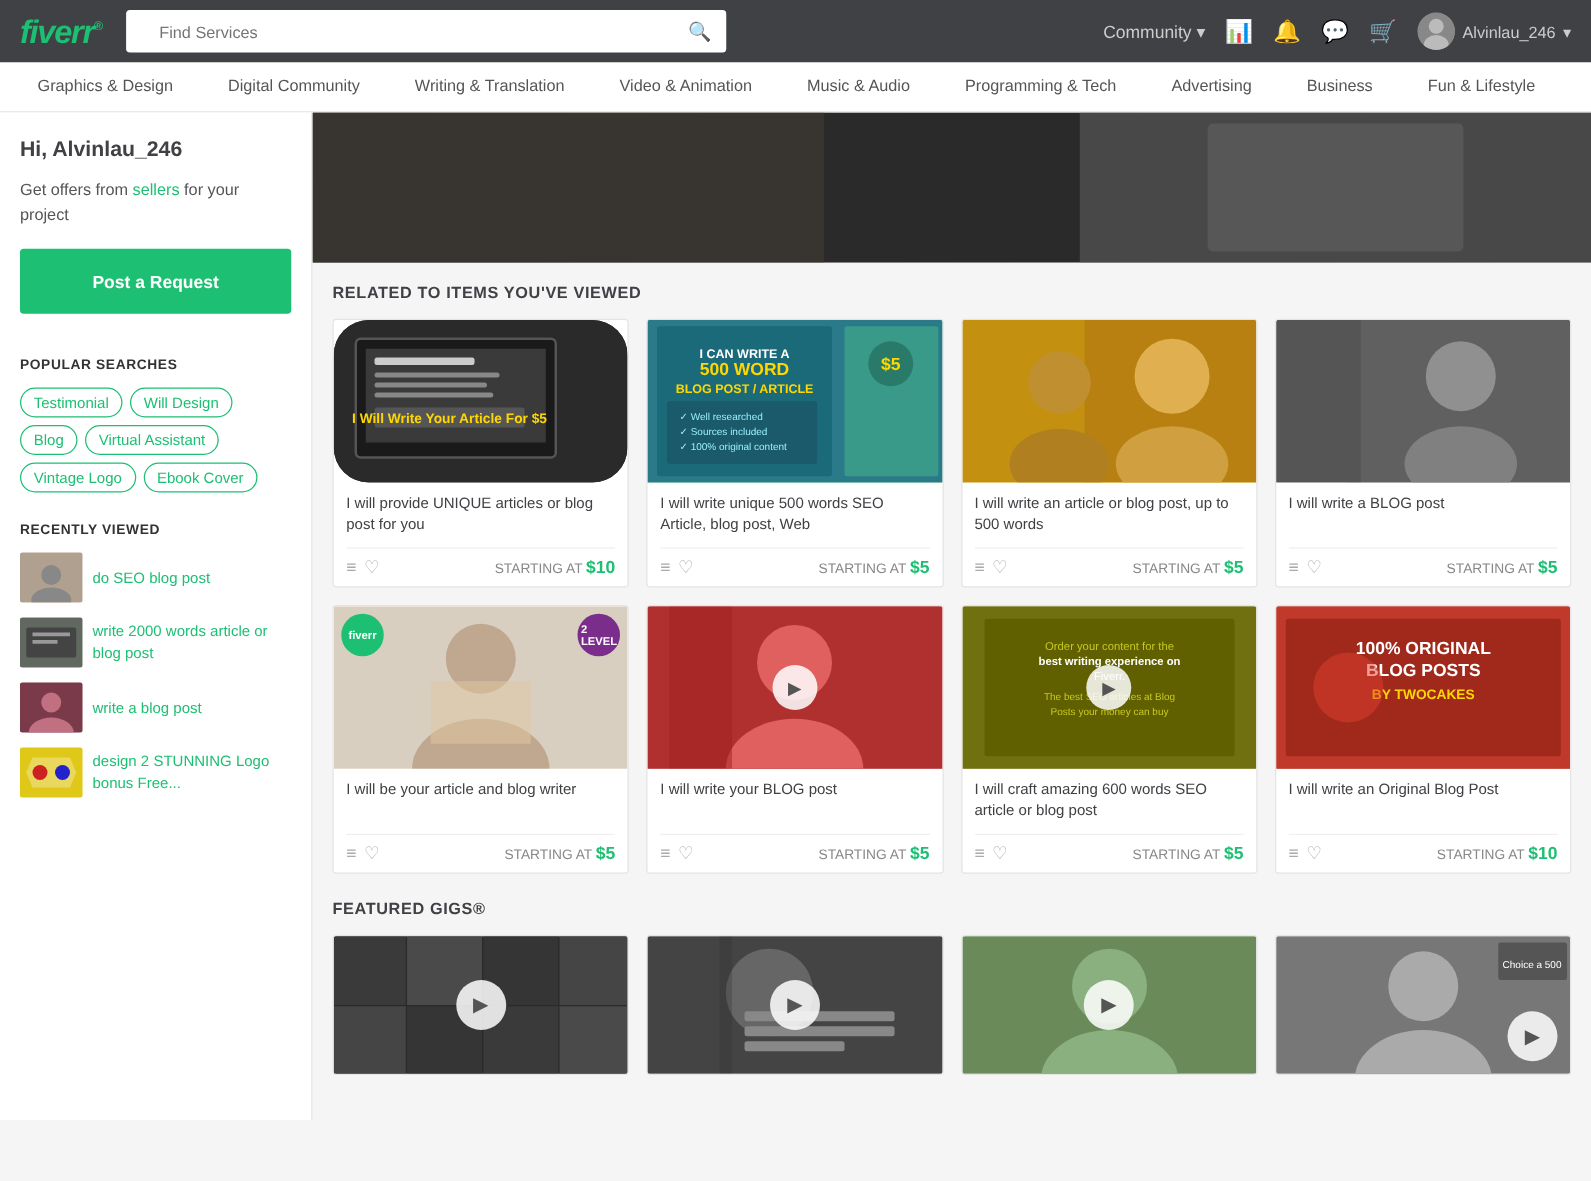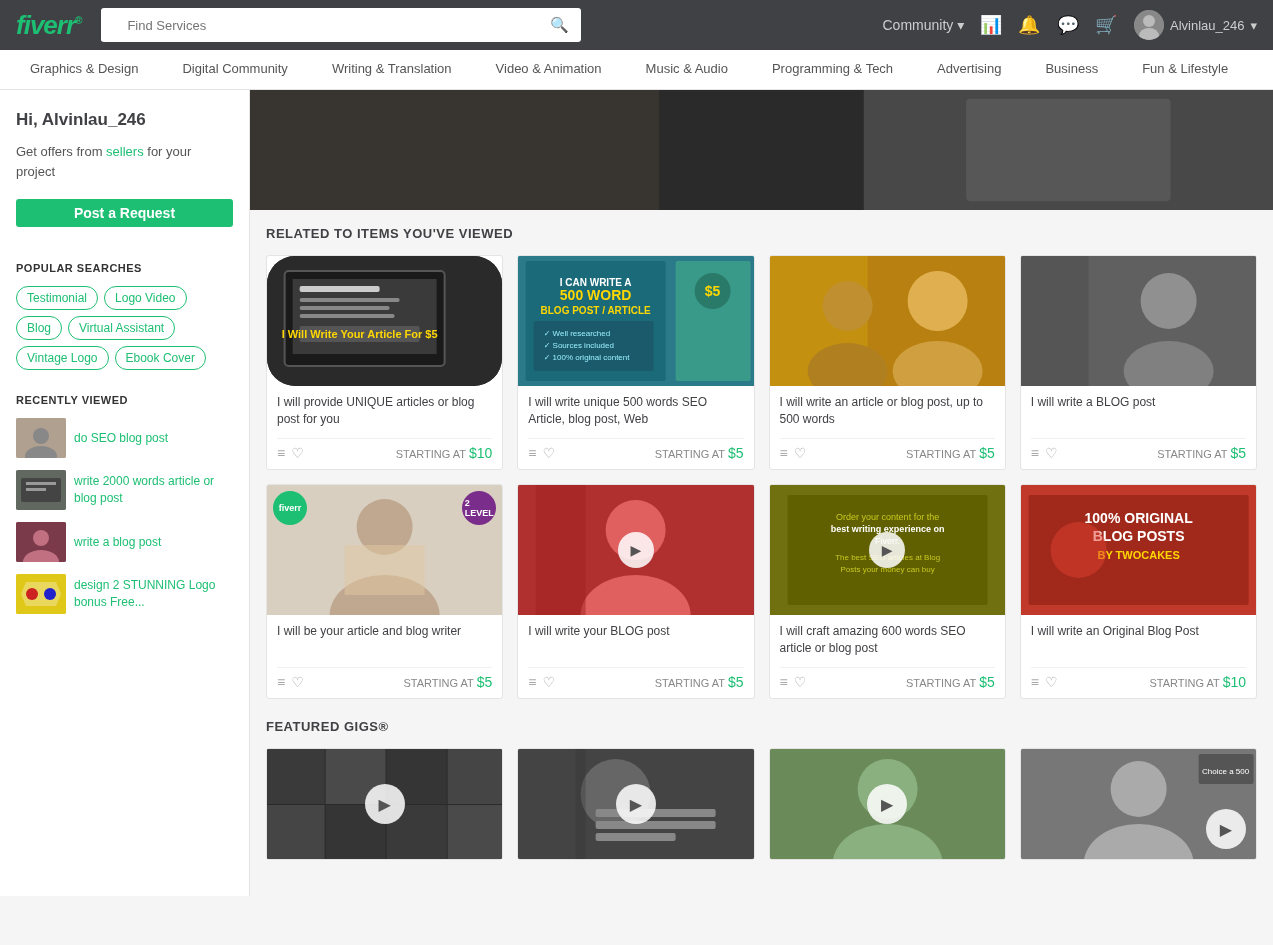--- a/index.html
+++ b/index.html
@@ -139,21 +139,21 @@
       line-height: 1.5;
     }
     .sidebar-desc a { color: #1dbf73; text-decoration: none; }
     .post-request-btn {
       display: block;
       width: 100%;
       background: #1dbf73;
       color: #fff;
       border: none;
       border-radius: 3px;
-      padding: 6px;
+      padding: 18px;
       font-size: 14px;
       font-weight: bold;
       cursor: pointer;
       text-align: center;
       margin-bottom: 24px;
     }
     .popular-searches-title {
       font-size: 11px;
       font-weight: bold;
       color: #333;
@@ -305,21 +305,21 @@
       font-size: 14px;
       color: #aaa;
       cursor: pointer;
     }
     .gig-price {
       font-size: 11px;
       color: #888;
     }
     .gig-price span {
       color: #1dbf73;
-      font-weight: normal;
+      font-weight: bold;
       font-size: 14px;
     }
 
     
     .featured-section {
       padding: 0 16px 16px;
     }
 
     
     .thumb-dark { background: #2a2a2a; border-radius: 28px; }
@@ -377,21 +377,21 @@
   <aside class="sidebar">
     <div class="sidebar-greeting">Hi, Alvinlau_246</div>
     <p class="sidebar-desc">
       Get offers from <a>sellers</a> for your project
     </p>
     <button class="post-request-btn">Post a Request</button>
 
     <div class="popular-searches-title">POPULAR SEARCHES</div>
     <div class="tags">
       <span class="tag">Testimonial</span>
-      <span class="tag">Logo Video</span>
+      <span class="tag">Will Design</span>
       <span class="tag">Blog</span>
       <span class="tag">Virtual Assistant</span>
       <span class="tag">Vintage Logo</span>
       <span class="tag">Ebook Cover</span>
     </div>
 
     <div class="recently-viewed-title">RECENTLY VIEWED</div>
 
     <div class="recent-item">
       <div class="recent-thumb" style="background:#c5b4a0;">

